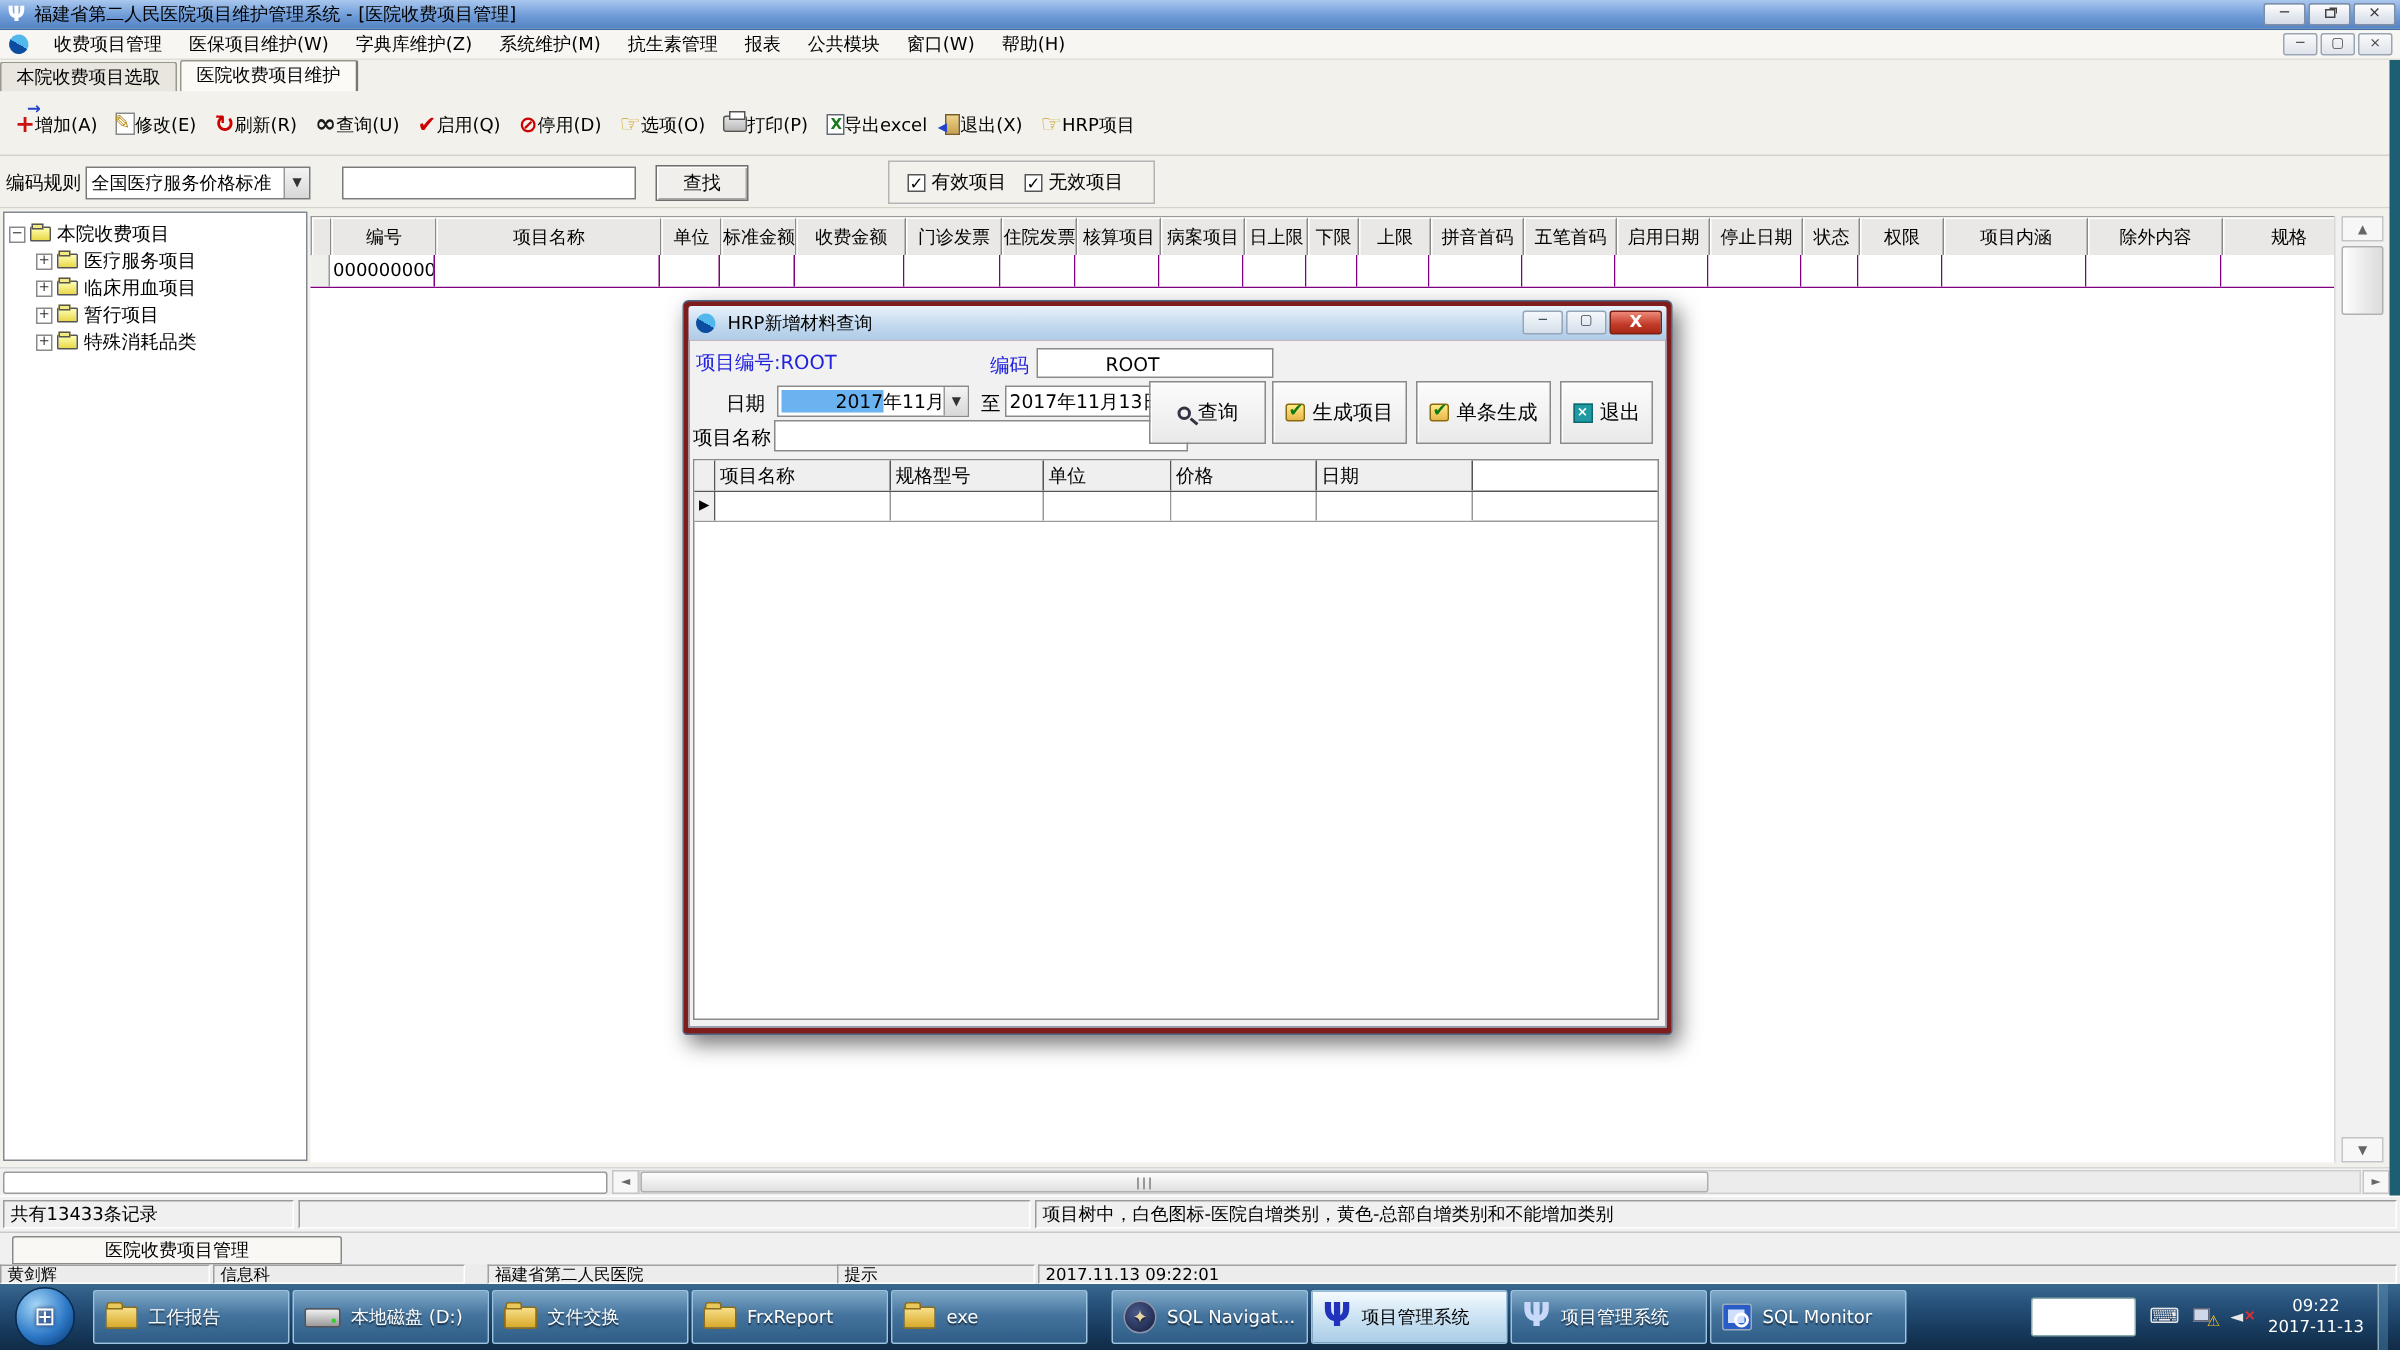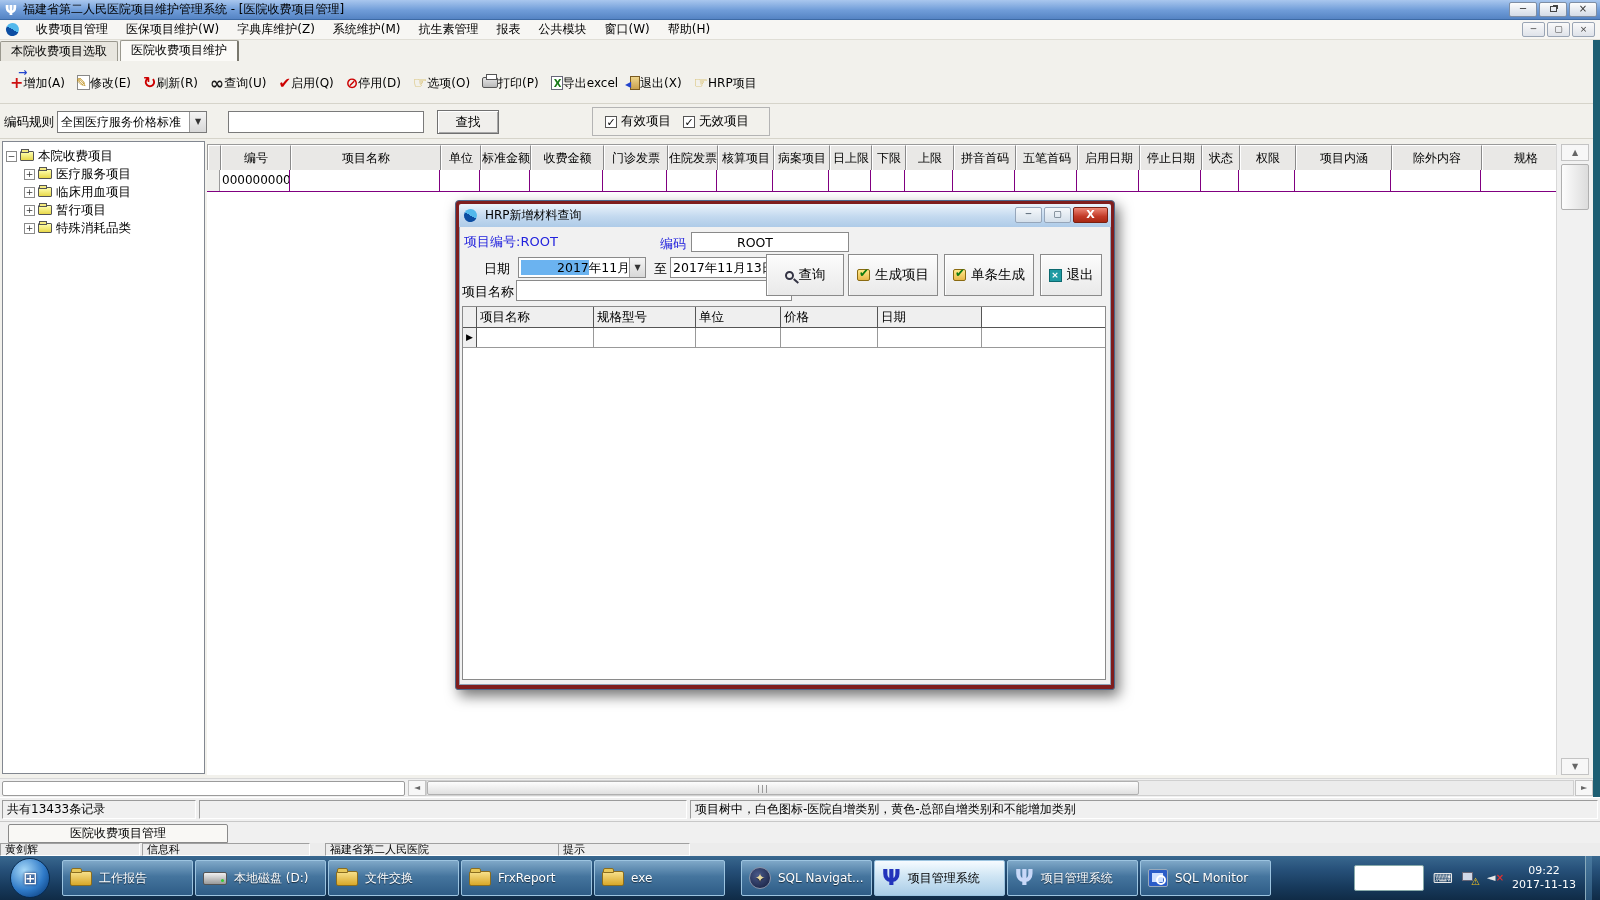--- a/index.html
+++ b/index.html
@@ -489,20 +489,21 @@
 
   <div class="abs tabrow2">
     <span class="btab">医院收费项目管理</span>
   </div>
 
   <div class="abs inforow">
     <span class="icell" style="left:0;width:140px;">黄剑辉</span>
     <span class="icell" style="left:142px;width:168px;">信息科</span>
     <span class="icell" style="left:312px;width:244px;margin-left:13px;">福建省第二人民医院</span>
     <span class="icell" style="left:558px;width:132px;">提示</span>
+    <span class="icell" style="left:692px;width:906px;">2017.11.13  09:22:01</span>
   </div>
 
   <div class="abs taskbar">
     <span class="orb">⊞</span>
     <span class="task">
       <span class="folder"></span>
       <span>工作报告</span>
     </span>
     <span class="task">
       <span class="drive"></span>

